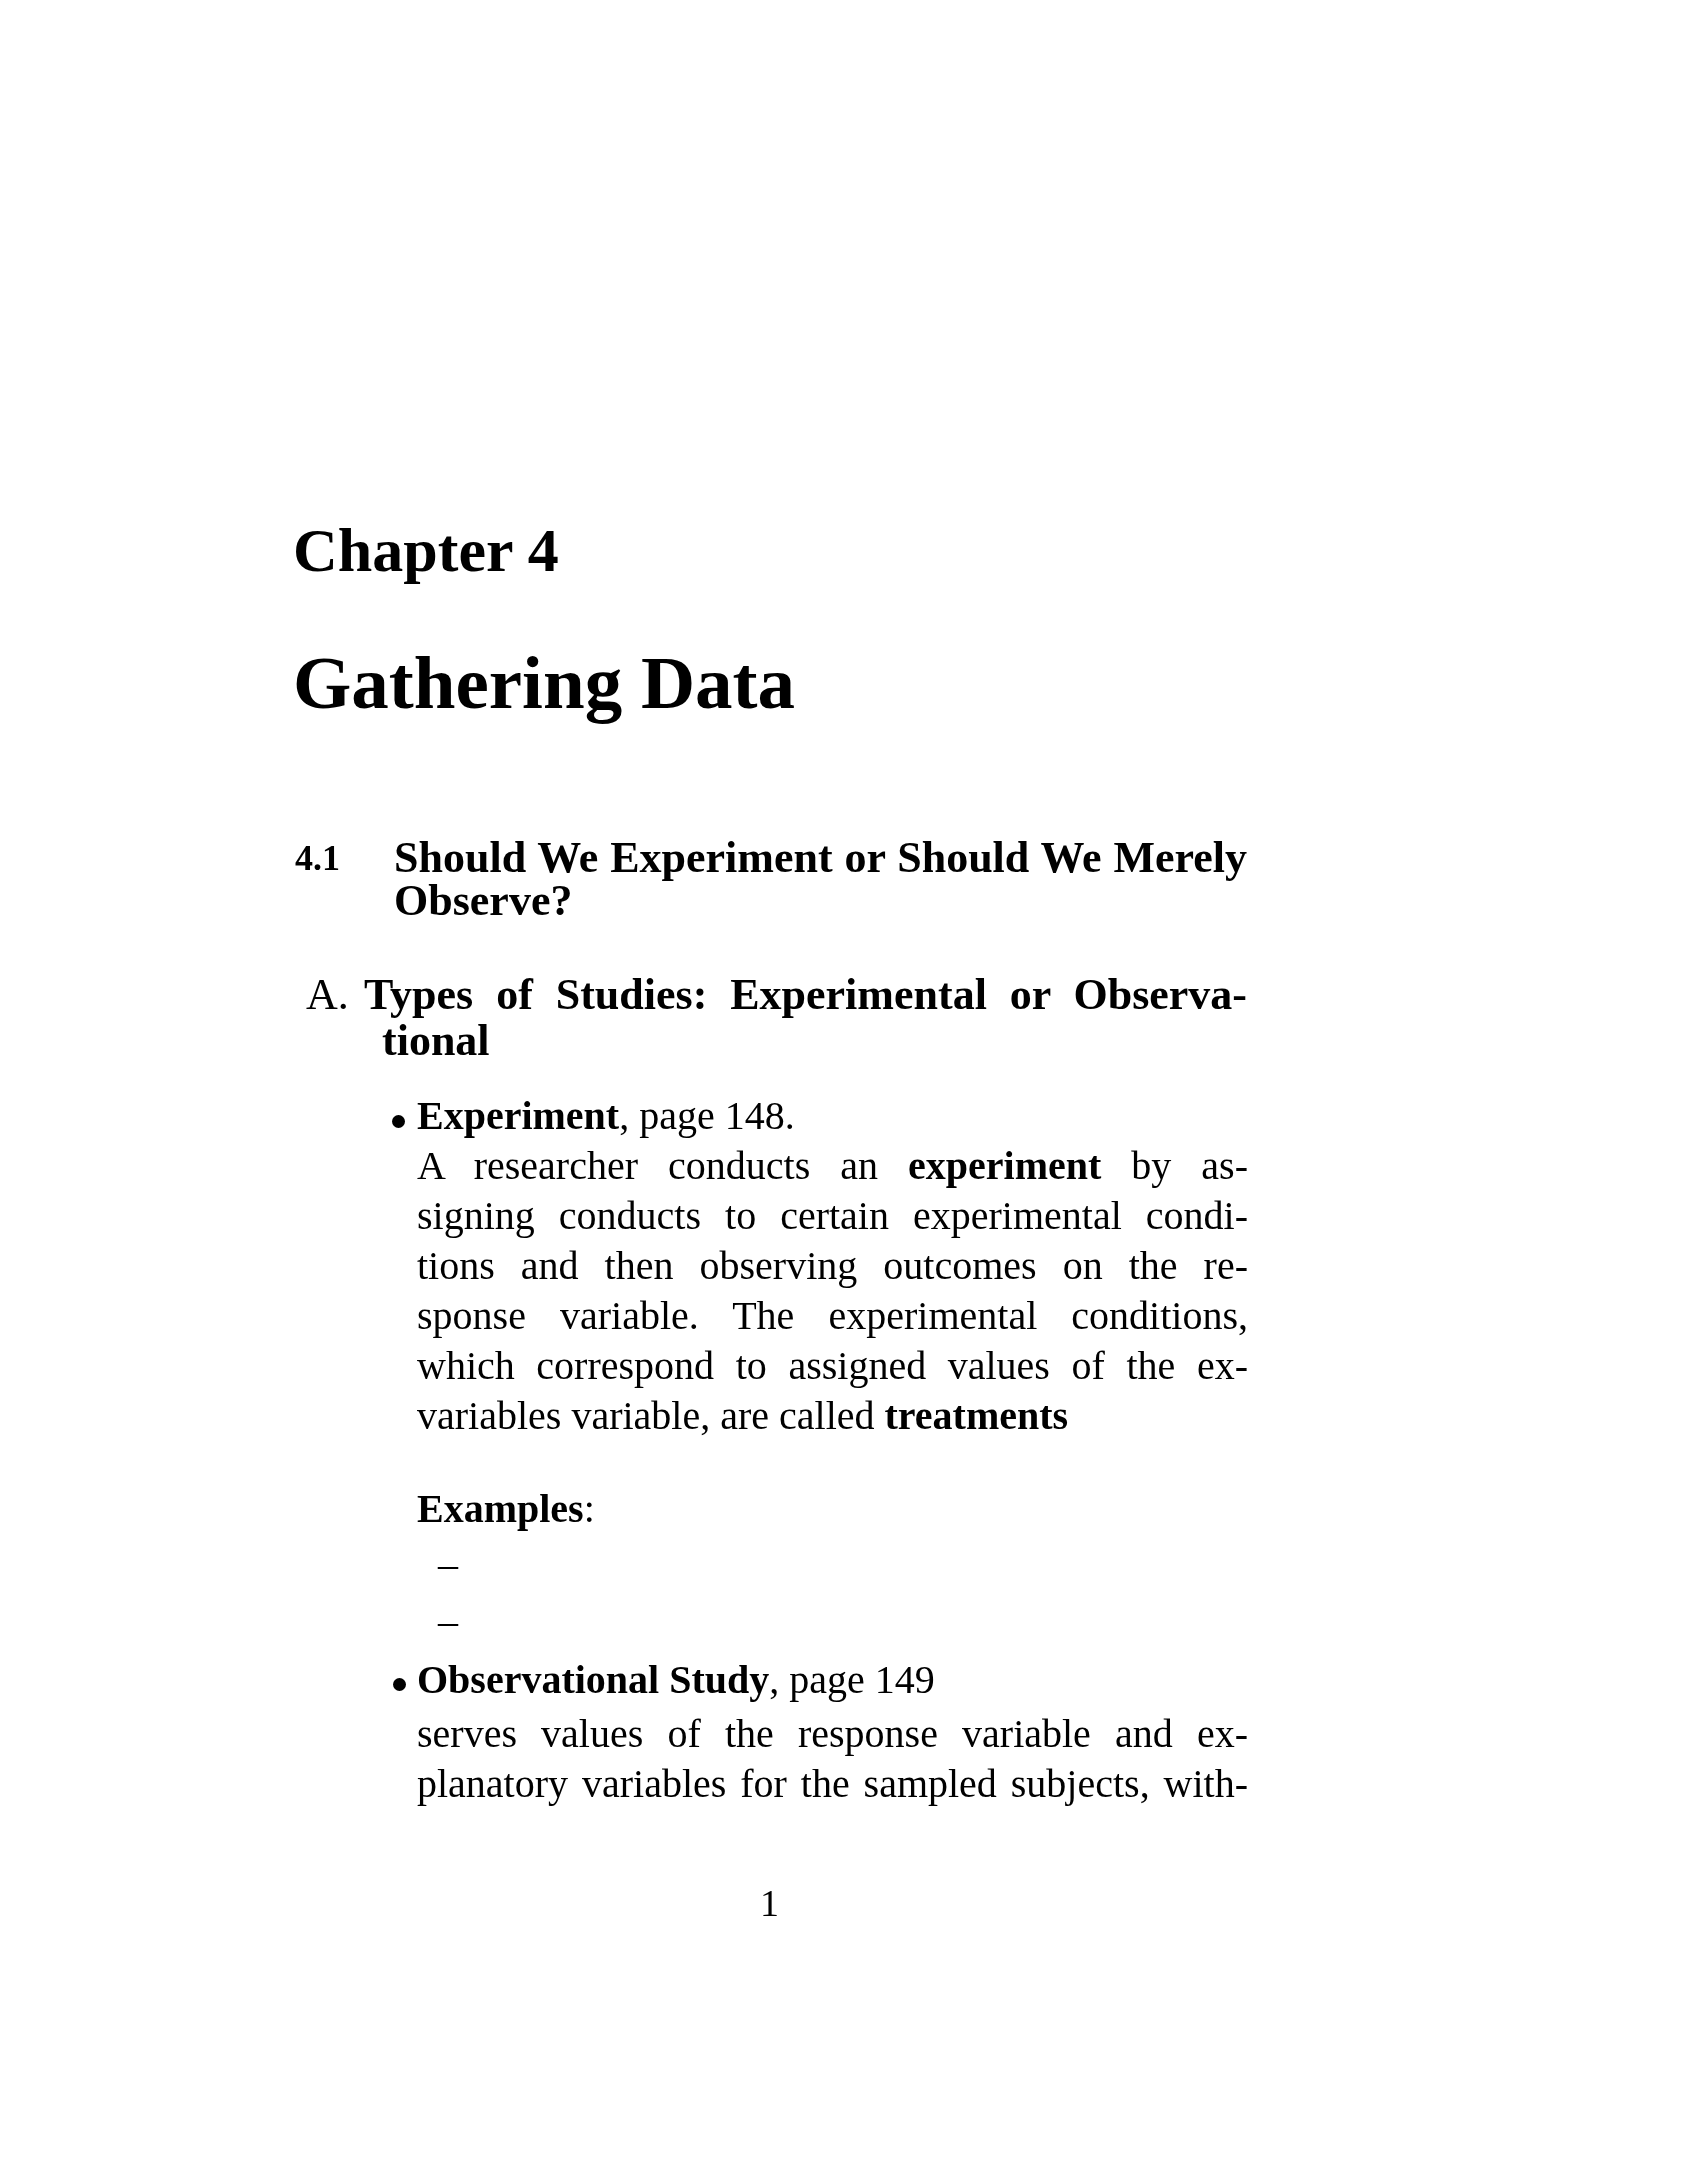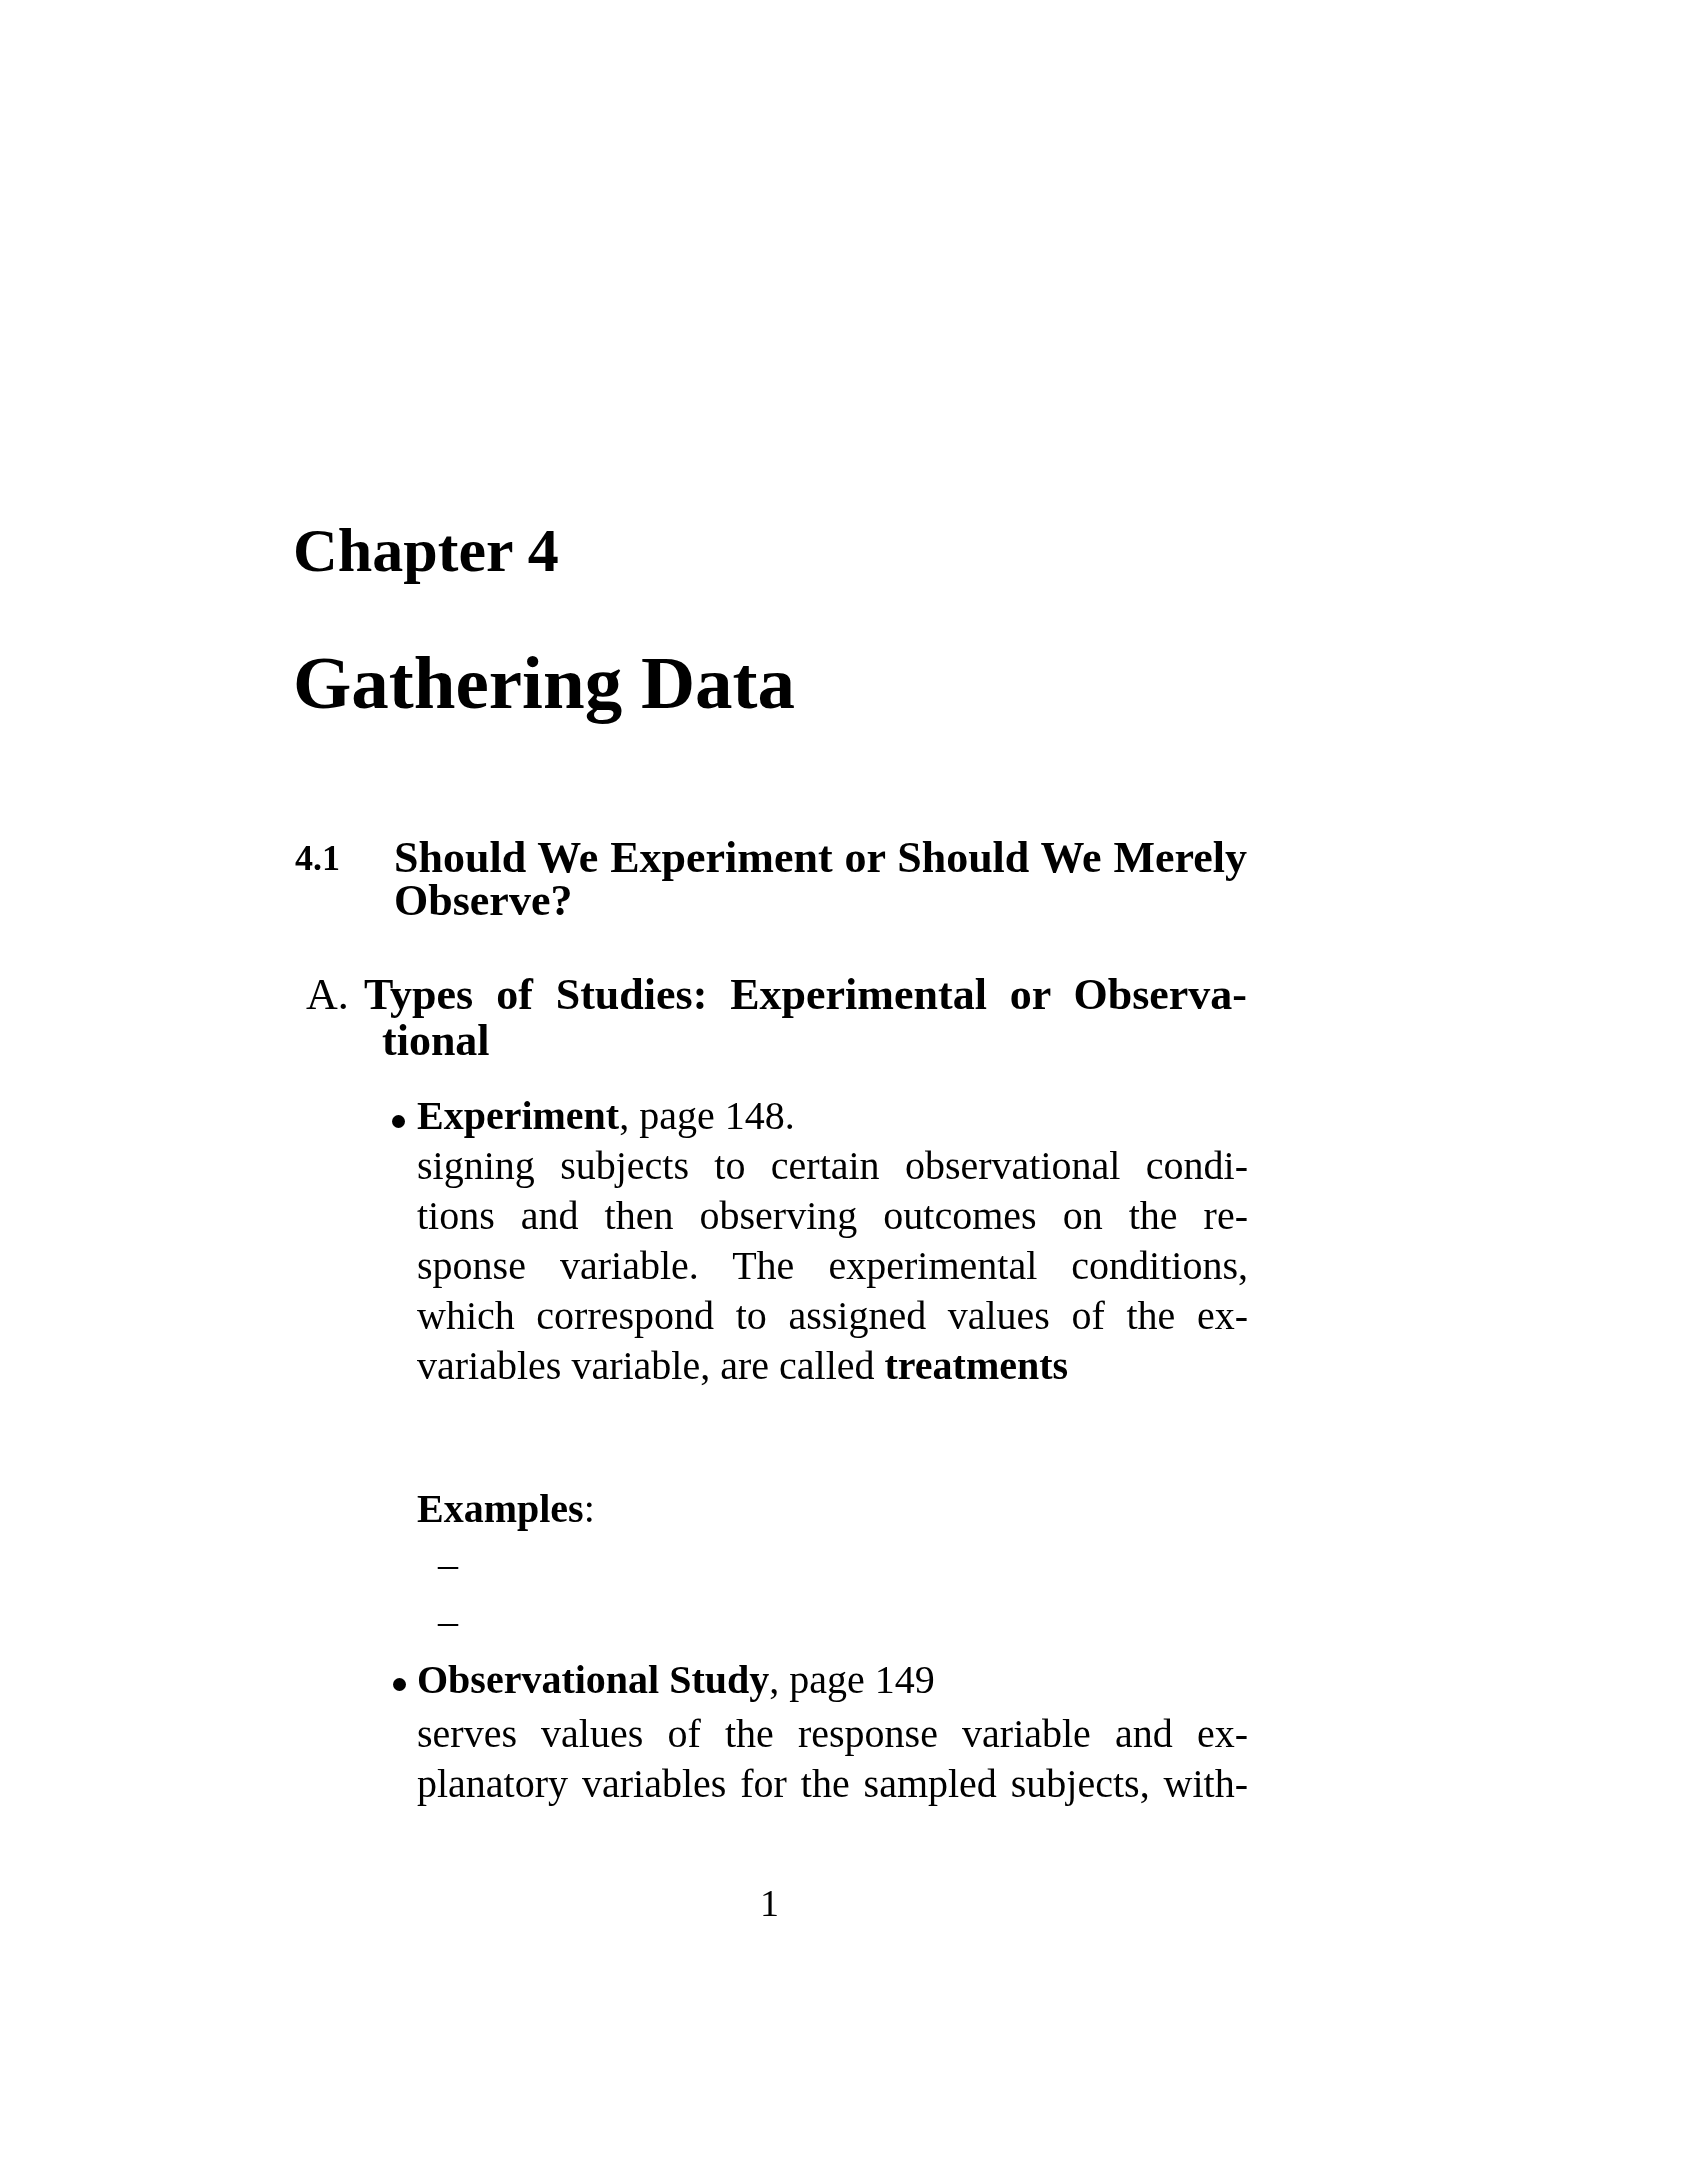--- a/index.html
+++ b/index.html
@@ -45,21 +45,22 @@
 <div class="abs sec-l1 just">Should We Experiment or Should We Merely</div>
 <div class="abs sec-l2">Observe?</div>
 
 <div class="abs outline-label">A.</div>
 <div class="abs outline-l1 just">Types of Studies: Experimental or Observa-</div>
 <div class="abs outline-l2">tional</div>
 
 <div class="abs bullet-dot dot1"></div>
 <div class="abs body-text b1-label"><span class="b">Experiment</span><span>, page 148.</span></div>
 <div class="abs body-text p1">
-  <div class="just"><span>signing subjects to certain observational condi-</span></div>
+  <div class="just"><span>A researcher conducts an </span><span class="b">experiment</span><span> by as-</span></div>
+  <div class="just"><span>signing conducts to certain experimental condi-</span></div>
   <div class="just"><span>tions and then observing outcomes on the re-</span></div>
   <div class="just"><span>sponse variable.  The experimental conditions,</span></div>
   <div class="just"><span>which correspond to assigned values of the ex-</span></div>
   <div class="leftline"><span>variables variable, are called </span><span class="b">treatments</span></div>
 </div>
 
 <div class="abs body-text examples-label"><span class="b">Examples</span><span>:</span></div>
 <div class="abs body-text dash1">–</div>
 <div class="abs body-text dash2">–</div>
 

